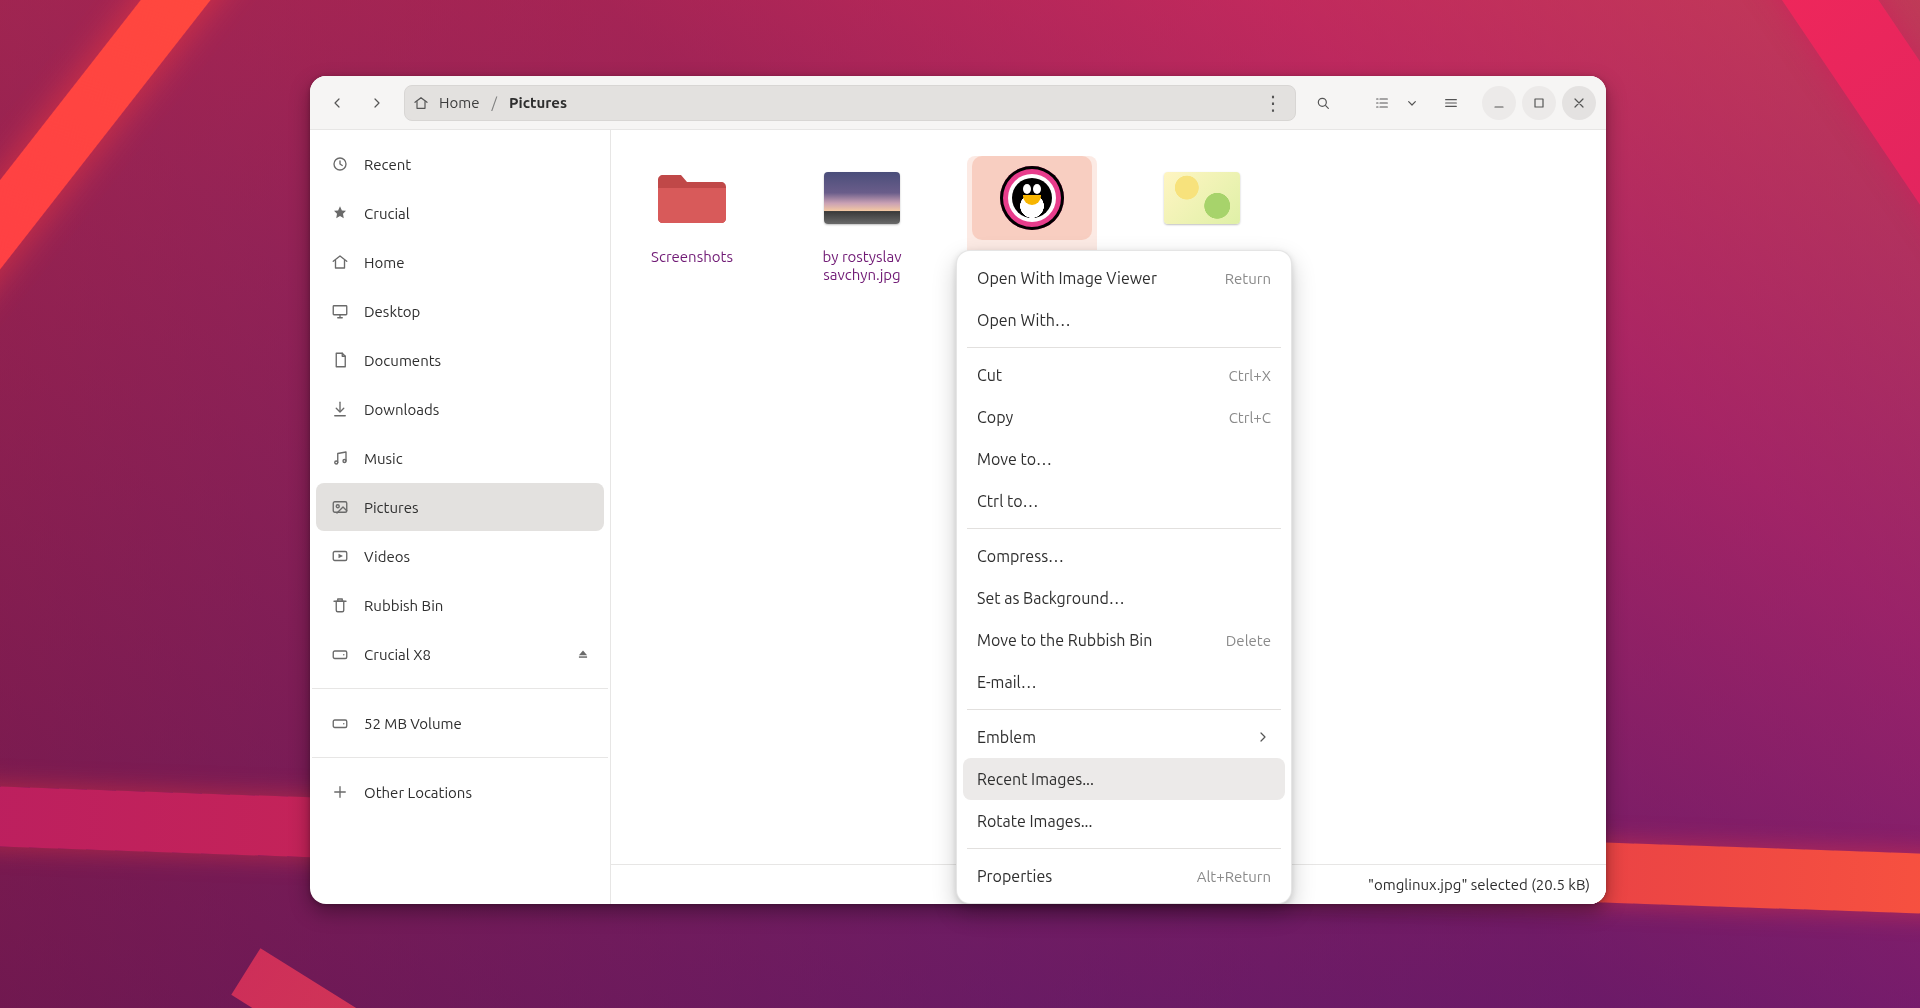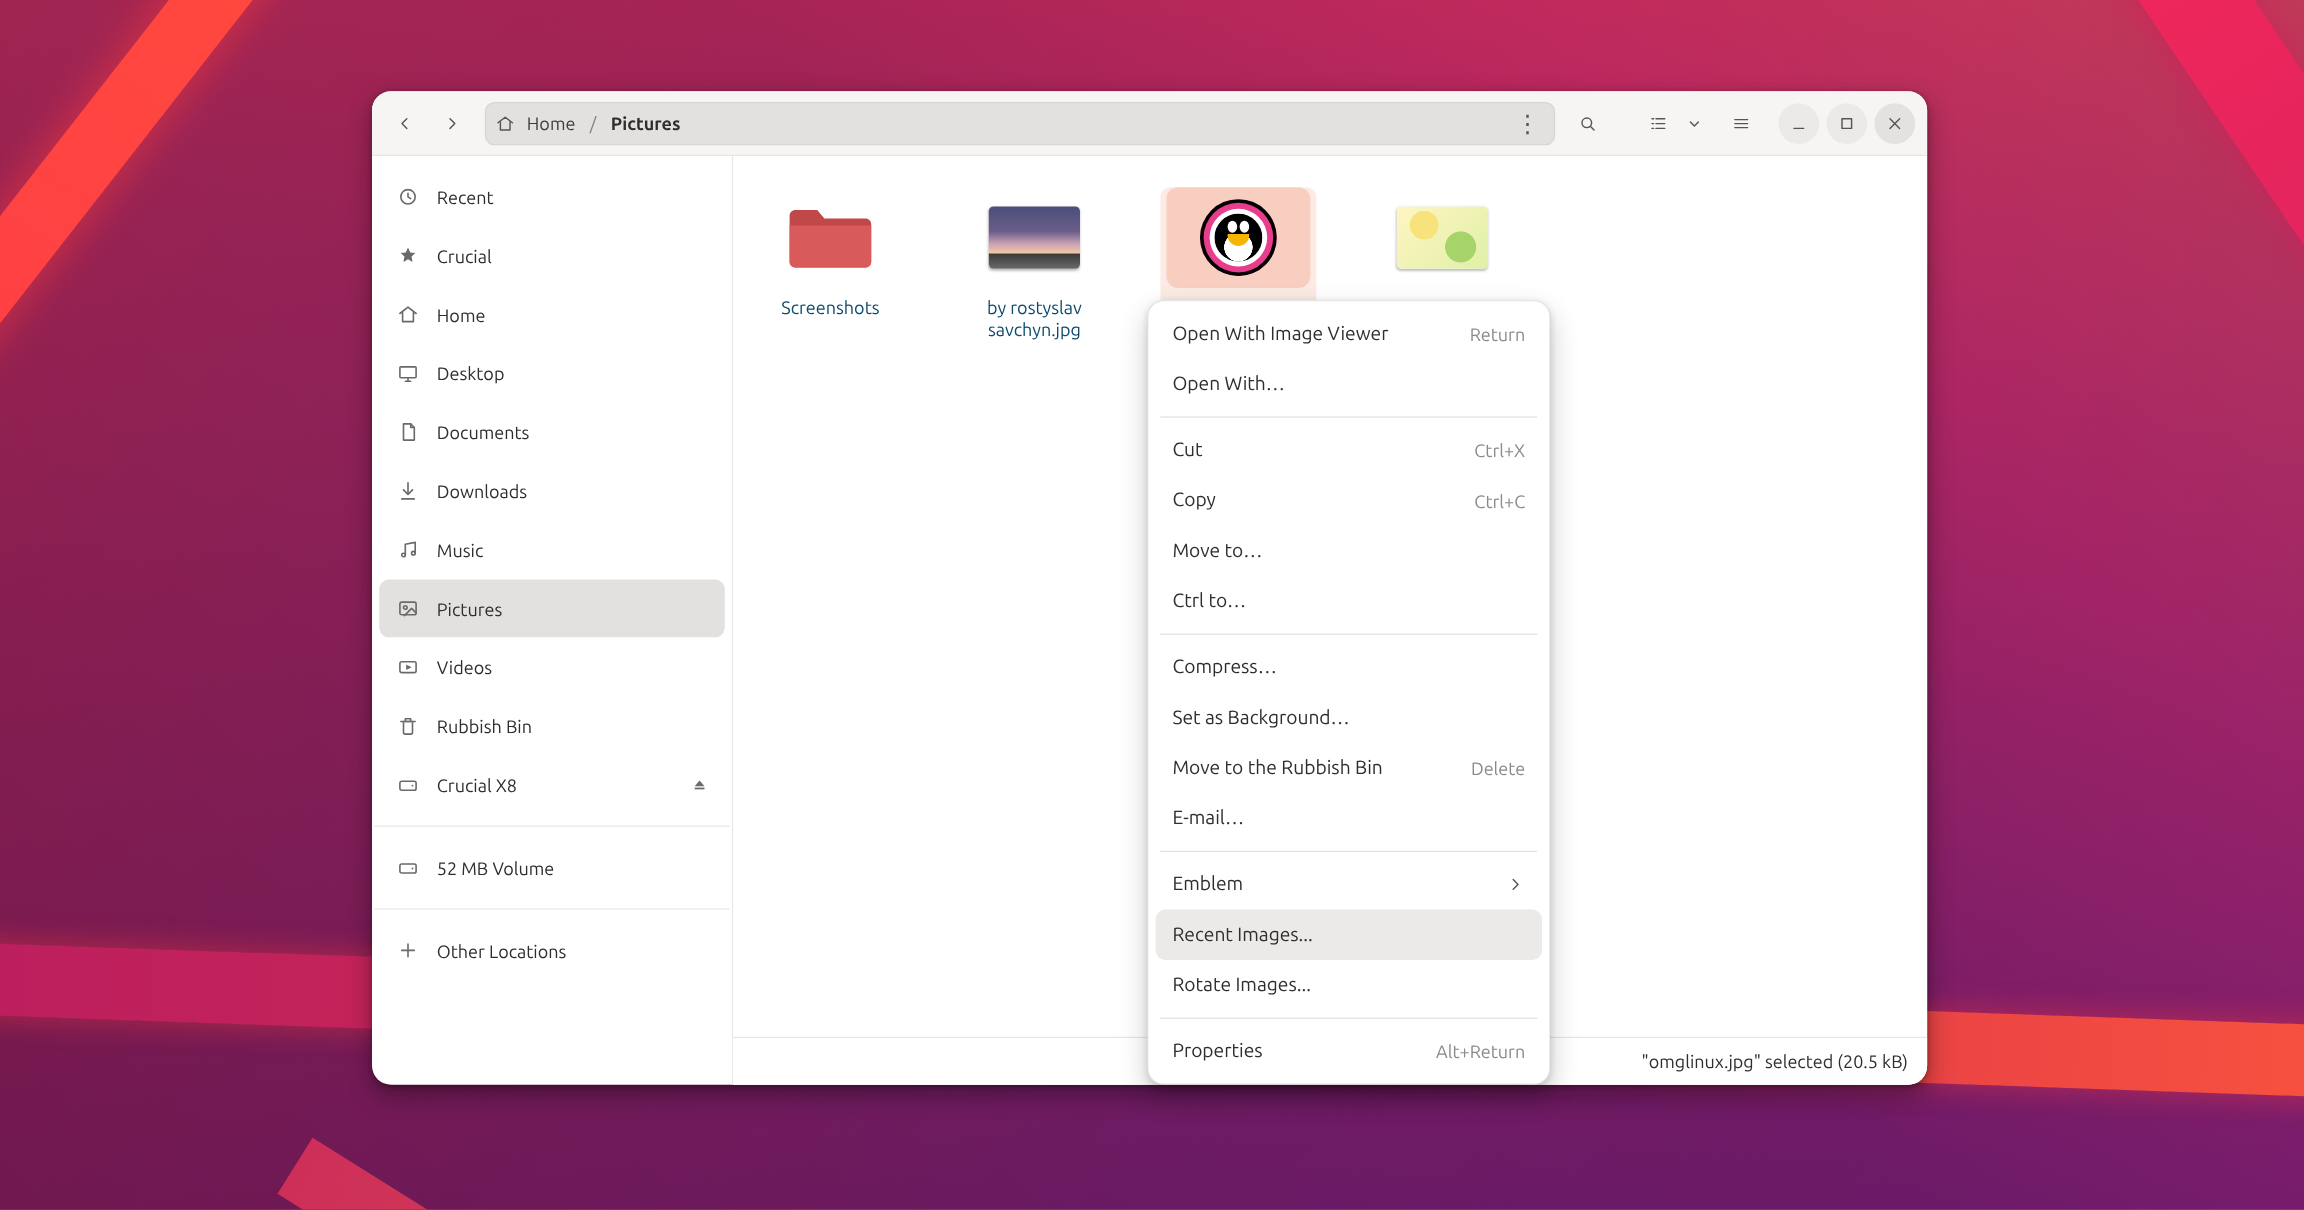--- a/index.html
+++ b/index.html
@@ -70,21 +70,21 @@
   .side-item .icon { width:20px; height:20px; display:flex; align-items:center; justify-content:center; color:#5f5f5f; }
   .side-item .eject { margin-left:auto; color:#6a6a6a; }
   .side-sep { height:1px; background:#e7e6e5; margin:6px 2px; }
 
   .content { flex:1; position:relative; background:#fff; }
   .icon-grid { display:flex; padding:26px 16px; gap:40px; align-items:flex-start; }
   .file-item { width:130px; display:flex; flex-direction:column; align-items:center; text-align:center; gap:8px; border-radius:8px; padding-bottom:8px;}
   .file-item.selected .thumb-wrap { background:rgba(233,84,32,.18); }
   .file-item.selected { background:rgba(233,84,32,.12); }
   .thumb-wrap { width:120px; height:84px; border-radius:10px; display:flex; align-items:center; justify-content:center; }
-  .file-label { font-size:15px; color:#0c4a6e; line-height:1.2; word-break:break-word;text-align:center; }
+  .file-label { font-size:15px; color:#701a75; line-height:1.2; word-break:break-word;text-align:center; }
   .folder-svg { width:76px; height:60px; }
   .thumb {
     width:76px; height:52px; border-radius:4px;
     box-shadow:0 1px 2px rgba(0,0,0,.25);
   }
   .thumb.sunset { background:linear-gradient(#4a4e7a 0%, #6a5d8a 40%, #caa1b4 60%, #f4c9a2 75%, #3a3a3a 76%, #6a6a6a 100%); }
   .thumb.linux { position:relative; width:64px; height:64px; border-radius:50%; background:#e83d8c; box-shadow:0 0 0 3px #000 inset; }
   .thumb.linux .body { position:absolute; inset:8px; border-radius:50%; background:#fff; }
   .thumb.linux .tux { position:absolute; inset:12px; border-radius:50%; background:radial-gradient(circle at 50% 38%, #000 0 30%, transparent 31%), radial-gradient(circle at 50% 70%, #fff 0 34%, transparent 35%), #000; }
   .thumb.linux .beak { position:absolute; left:50%; top:46%; width:18px; height:10px; transform:translateX(-50%); background:#f7b500; border-radius:0 0 10px 10px; }

